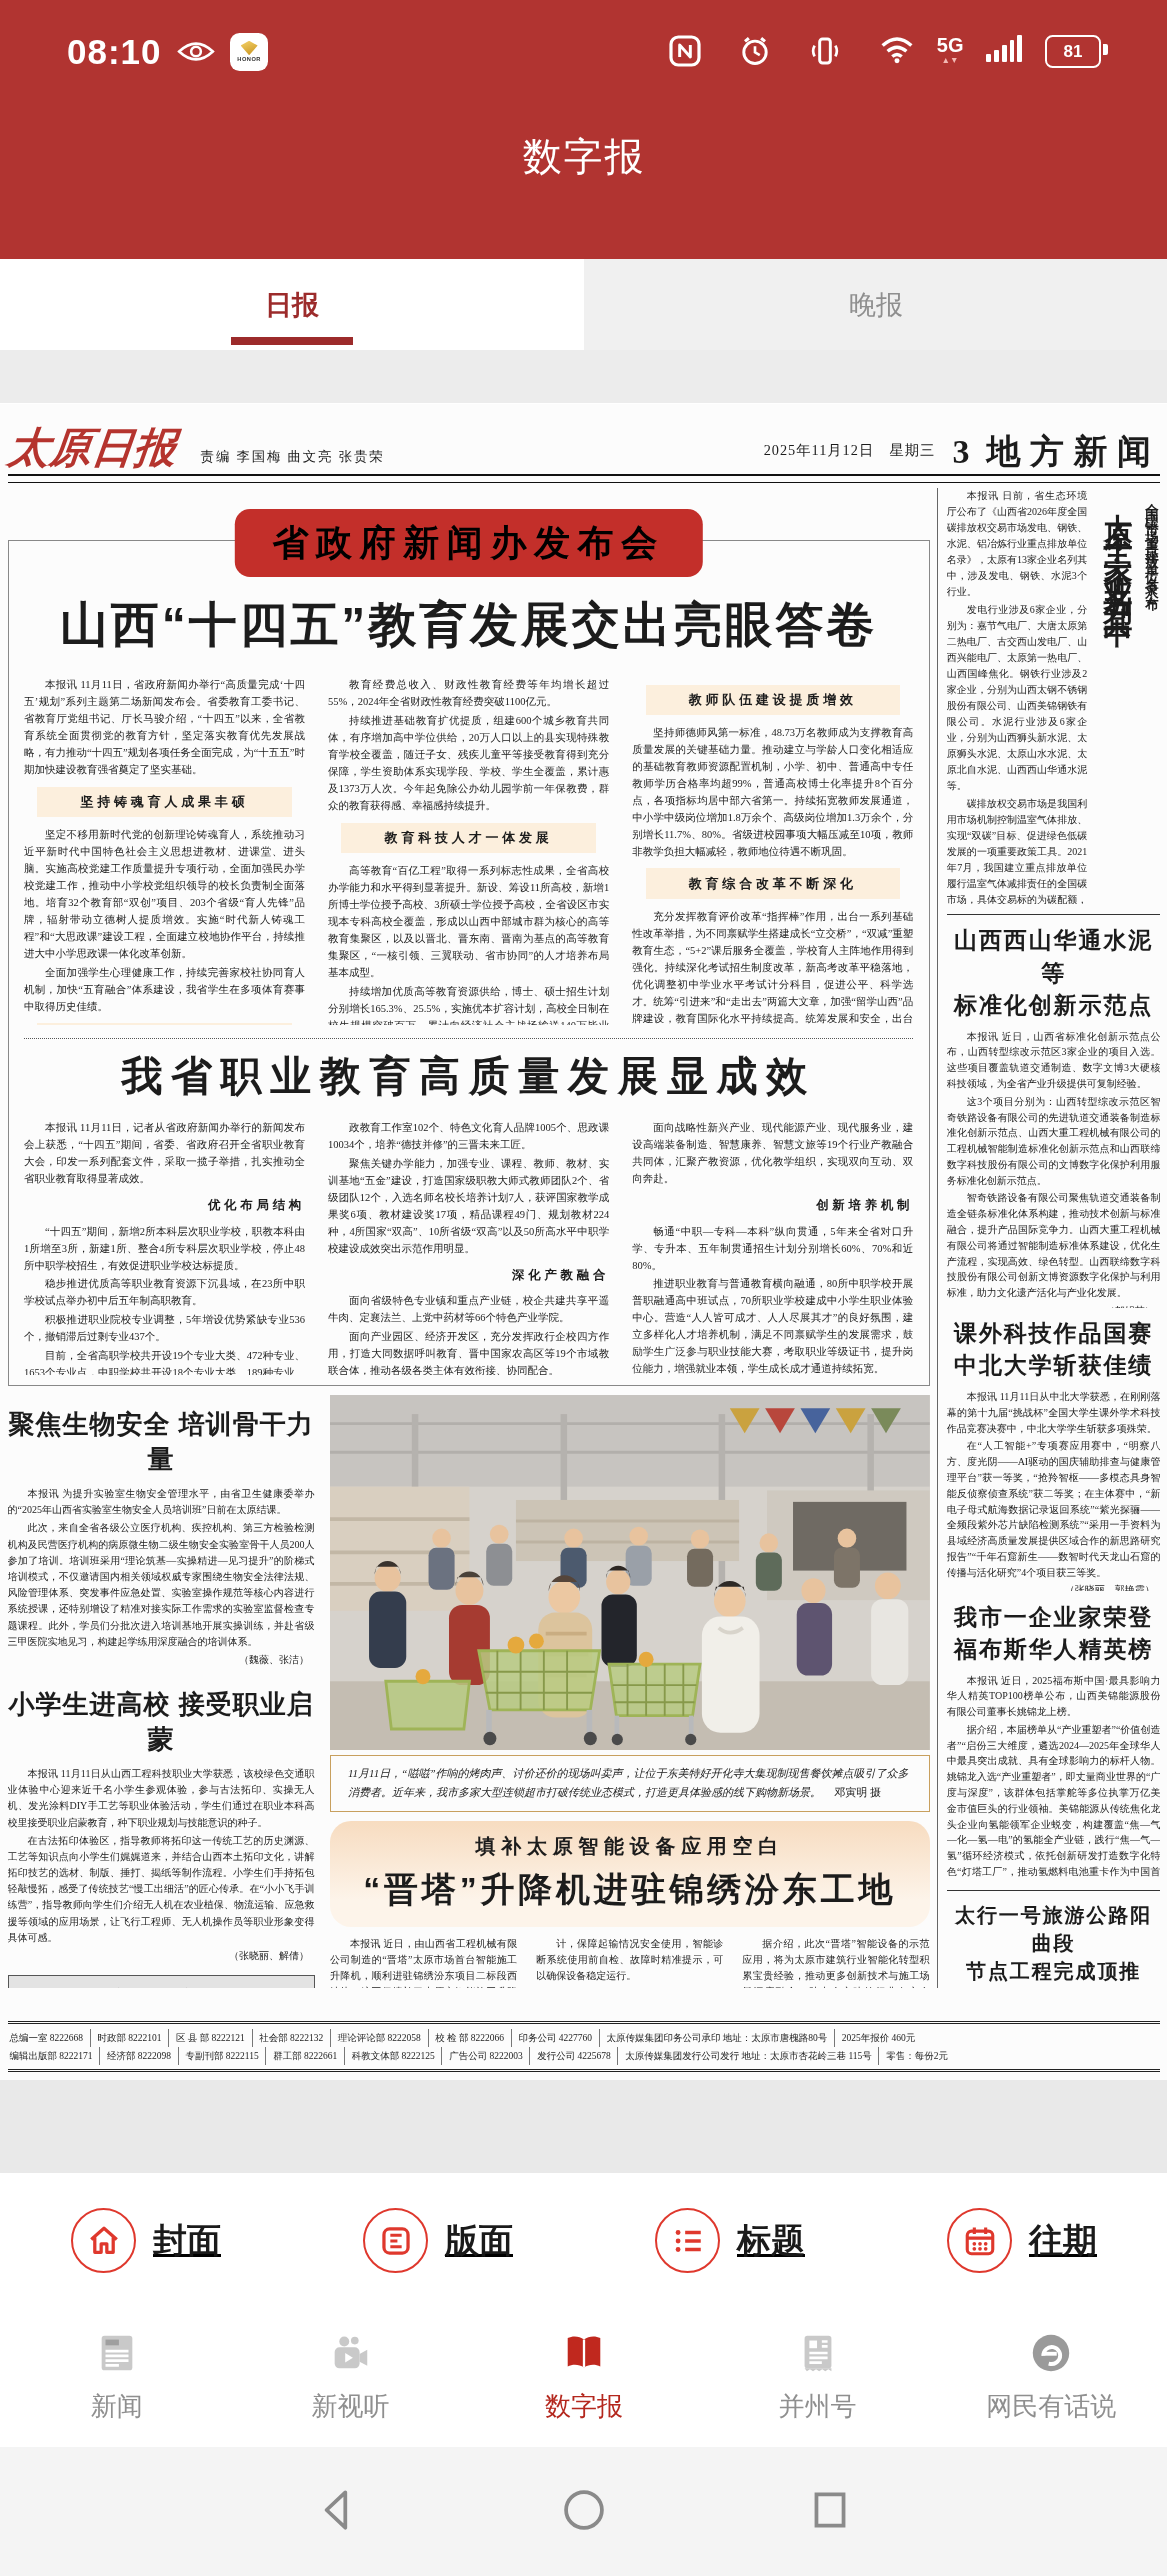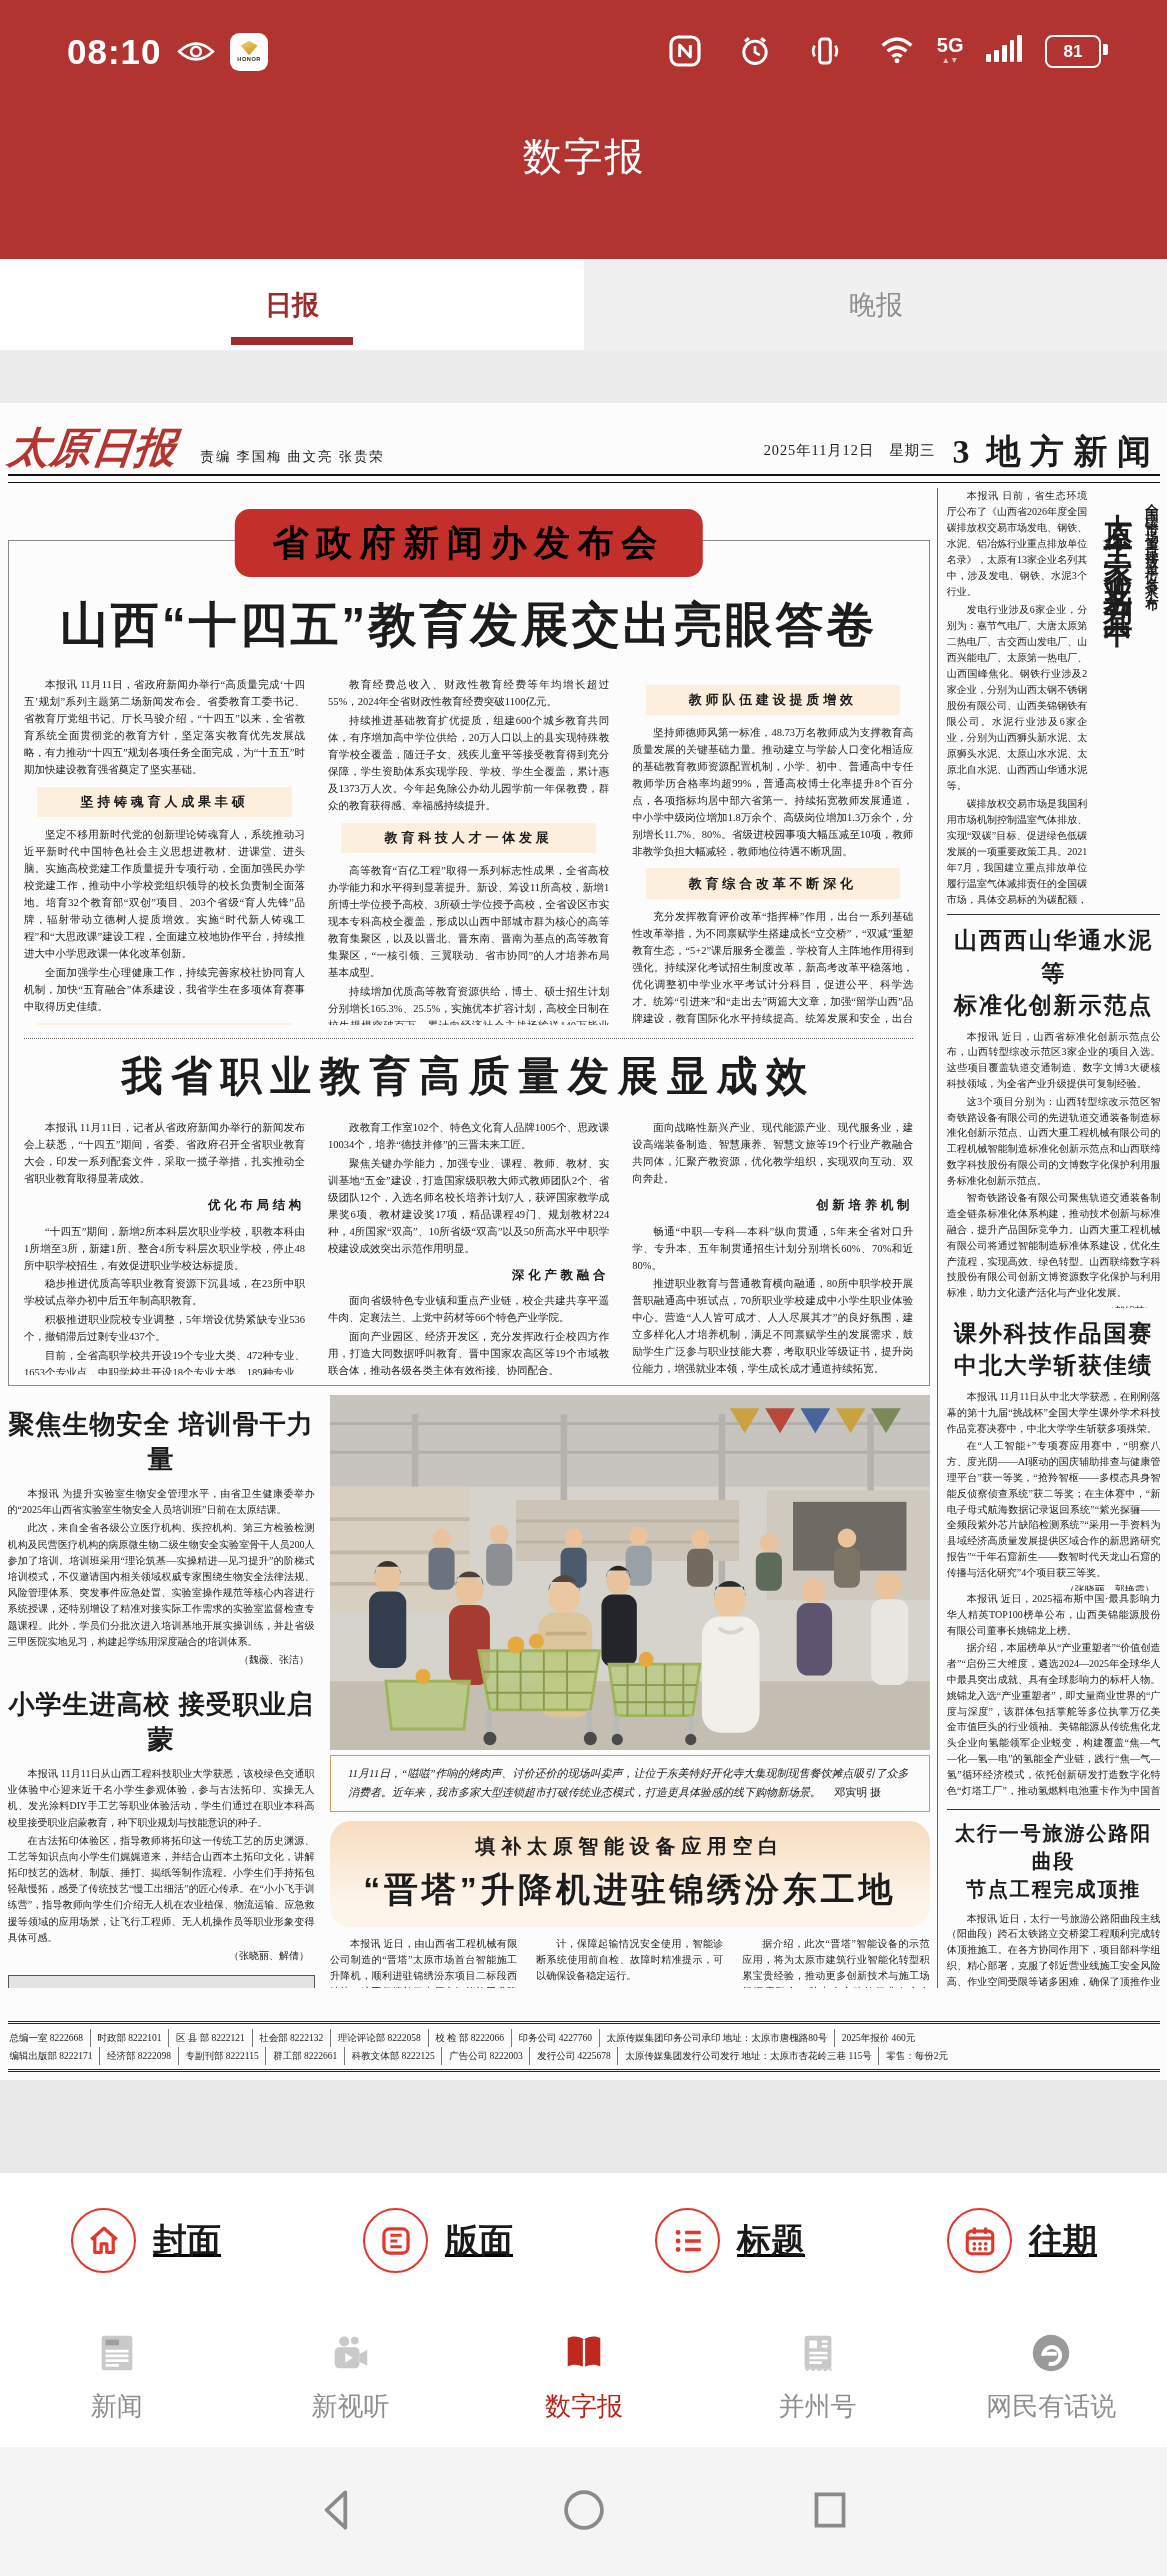--- a/index.html
+++ b/index.html
@@ -421,20 +421,21 @@
       <div>
         <div class="rhead"><span>课外科技作品国赛</span><br><span>中北大学斩获佳绩</span></div>
         <div class="rbody" style="height:202px">
             <div class="seg-p">本报讯 11月11日从中北大学获悉，在刚刚落幕的第十九届“挑战杯”全国大学生课外学术科技作品竞赛决赛中，中北大学学生斩获多项殊荣。</div>
             <div class="seg-p">在“人工智能+”专项赛应用赛中，“明察八方、度光阴——AI驱动的国庆辅助排查与健康管理平台”获一等奖，“抢羚智枢——多模态具身智能反侦察侦查系统”获二等奖；在主体赛中，“新电子母式航海数据记录返回系统”“紫光探骊——全频段紫外芯片缺陷检测系统”“采用一手资料为县域经济高质量发展提供区域合作的新思路研究报告”“千年石窟新生——数智时代天龙山石窟的传播与活化研究”4个项目获三等奖。</div>
             <div class="seg-byline">（张晓丽、郭艳霞）</div>
           </div>
       </div>
 
       <div>
+        <div class="rhead"><span>我市一企业家荣登</span><br><span>福布斯华人精英榜</span></div>
         <div class="rbody" style="height:208px">
             <div class="seg-p">本报讯 近日，2025福布斯中国·最具影响力华人精英TOP100榜单公布，山西美锦能源股份有限公司董事长姚锦龙上榜。</div>
             <div class="seg-p">据介绍，本届榜单从“产业重塑者”“价值创造者”“启份三大维度，遴选2024—2025年全球华人中最具突出成就、具有全球影响力的标杆人物。姚锦龙入选“产业重塑者”，即丈量商业世界的“广度与深度”，该群体包括掌舵等多位执掌万亿美金市值巨头的行业领袖。美锦能源从传统焦化龙头企业向氢能领军企业蜕变，构建覆盖“焦—气—化—氢—电”的氢能全产业链，践行“焦—气—氢”循环经济模式，依托创新研发打造数字化特色“灯塔工厂”，推动氢燃料电池重卡作为中国首批出口商用车走向全球，并将氢燃料电池大巴出口以色列及欧洲，持续提升氢能产业的全球话语权。</div>
           </div>
       </div>
       <div class="hr2"></div>
 
       <div>
         <div class="rhead sm"><span>太行一号旅游公路阳曲段</span><br><span>节点工程完成顶推</span></div>
         <div class="rbody" style="height:105px">

